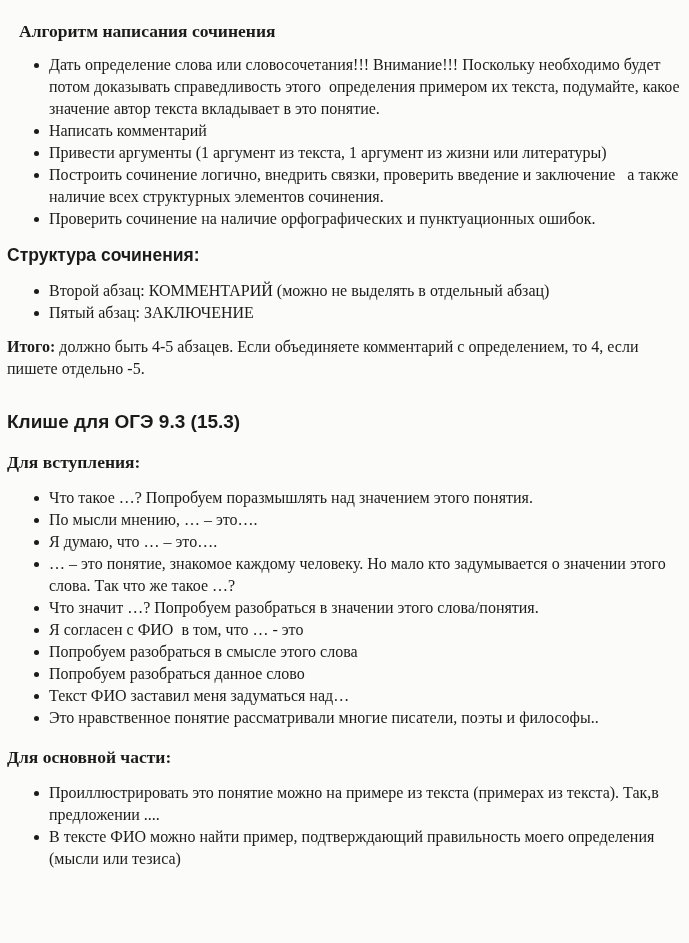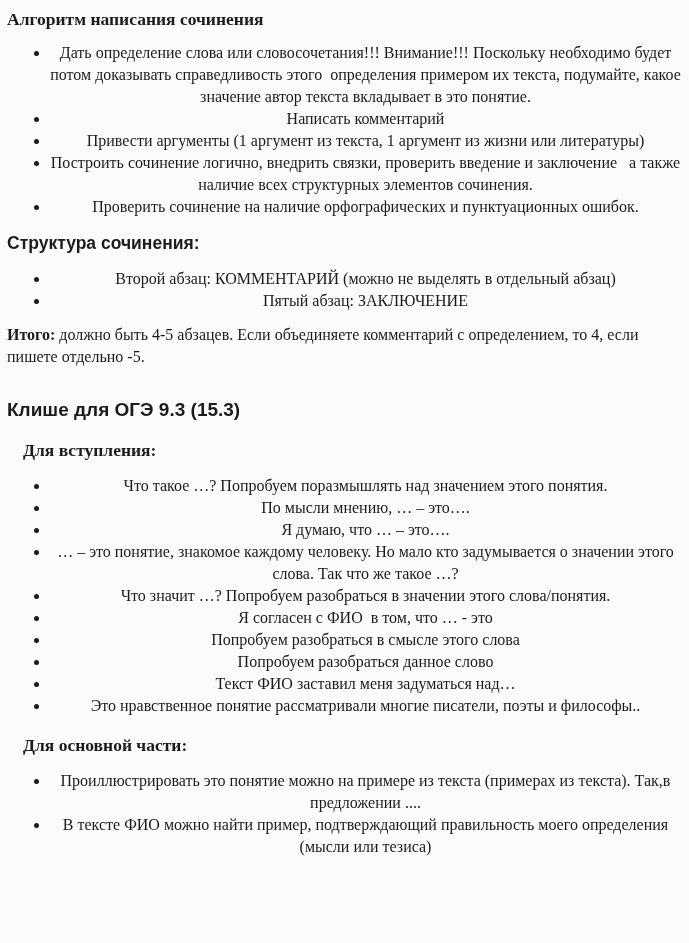--- a/index.html
+++ b/index.html
@@ -19,21 +19,21 @@
     line-height: 22px;
     padding: 8px 7px 10px 7px;
     box-sizing: border-box;
     overflow: hidden;
   }
   .h-main {
     font-family: "Liberation Serif", "DejaVu Serif", serif;
     font-weight: bold;
     font-size: 17.5px;
     line-height: 22px;
-    margin: 0;
+    margin: 12px;
     white-space: pre-wrap;
   }
   .h-serif {
     font-family: Liberation Sans, sans-serif;
     font-weight: bold;
     font-size: 17.5px;
     line-height: 22px;
     margin: 14px 0 0 0;
     white-space: pre-wrap;
   }
@@ -43,28 +43,27 @@
     font-size: 19px;
     line-height: 26px;
     margin: 29px 0 0 0;
     white-space: pre-wrap;
   }
   .h-sub {
     font-family: "Liberation Serif", "DejaVu Serif", serif;
     font-weight: bold;
     font-size: 17.5px;
     line-height: 22px;
-    margin: 16px 0 0 16px;
+    margin: 16px 0 0 0;
     white-space: pre-wrap;
   }
   ul.blist {
     margin: 12px 0 0 0;
     padding: 0 0 0 30px;
     list-style: none;
-    text-align: center;
   }
   ul.blist li {
     position: relative;
     margin: 0;
     padding: 0 0 0 12px;
     white-space: pre-wrap;
   }
   ul.blist li::before {
     content: "";
     position: absolute;

